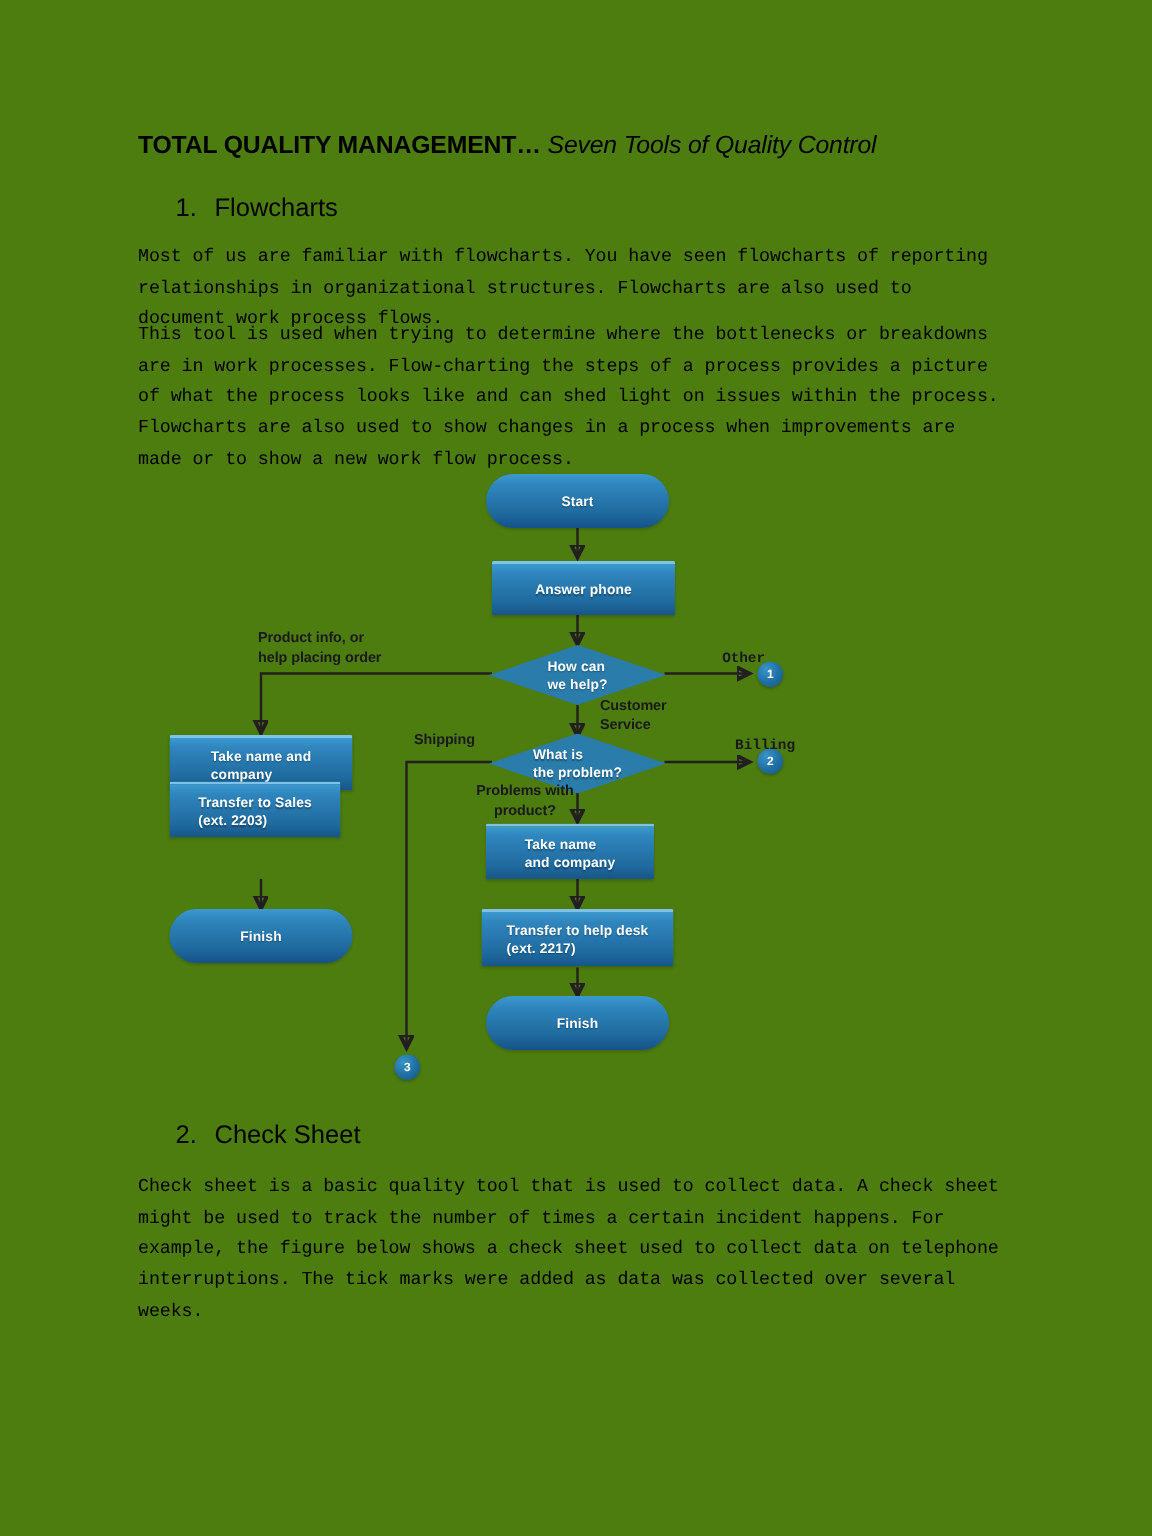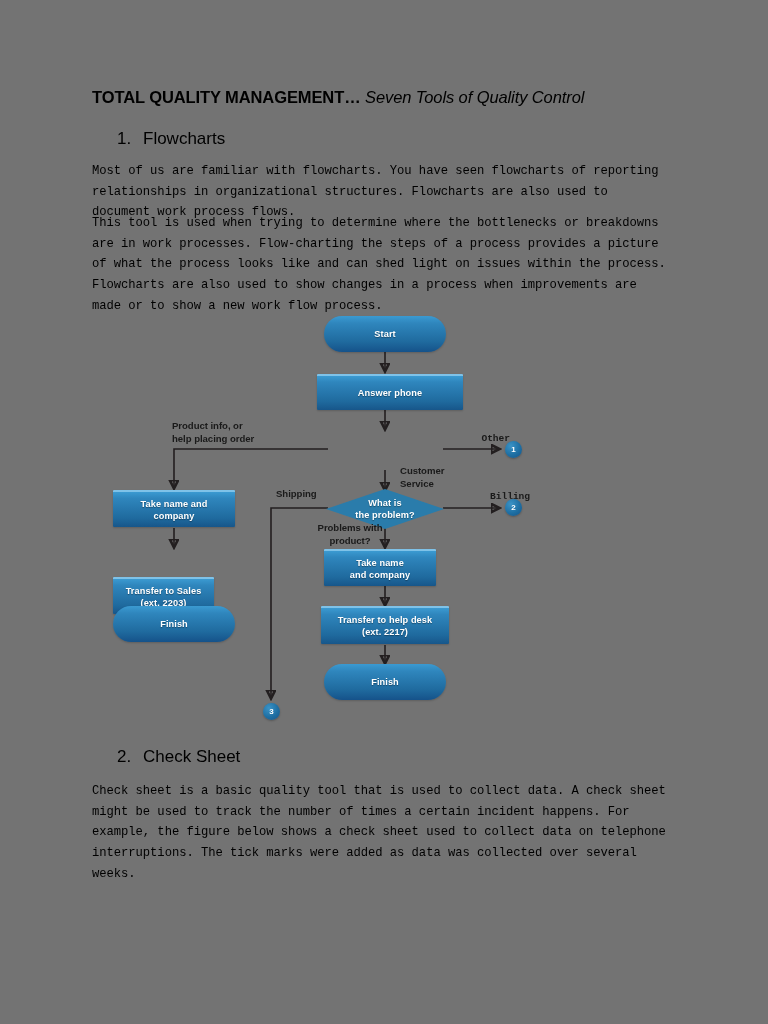--- a/index.html
+++ b/index.html
@@ -14,21 +14,21 @@
     font-family: "Liberation Sans", sans-serif;
     color: #000000;
     overflow: hidden;
   }
 
   .page {
     position: absolute;
     left: 0; top: 0;
     width: 768px;
     height: 1024px;
-    background: #737373;
+    background: #4d7c0f;
   }
 
   
   .doc-title {
     position: absolute;
     left: 92px;
     top: 86px;
     width: 600px;
     font-size: 16.5px;
     line-height: 22px;
@@ -79,21 +79,21 @@
     height: 1024px;
     pointer-events: none;
   }
 
   .node {
     position: absolute;
     box-sizing: border-box;
     display: flex;
     align-items: center;
     justify-content: center;
-    text-align: center;
+    text-align: left;
     color: #ffffff;
     font-weight: bold;
     font-size: 9.2px;
     line-height: 12px;
     letter-spacing: 0.1px;
     text-shadow: 0 1px 1px rgba(0,0,0,0.35);
   }
 
   .node.process {
     background: linear-gradient(to bottom, #3b9ad1 0%, #2f86bd 18%, #1f6a9e 75%, #17568a 100%);
@@ -209,35 +209,40 @@
 
       <line x1="385" y1="586" x2="385" y2="604" marker-end="url(#arrow)"></line>
 
       <line x1="385" y1="645" x2="385" y2="662" marker-end="url(#arrow)"></line>
     </svg>
 
     <div class="node terminator" style="left:324px; top:316px; width:122px; height:36px;">
       <span>Start</span>
     </div>
 
-    <div class="node process" style="left:317px; top:374px; width:146px; height:36px;">
+    <div class="node process" style="left:328px; top:374px; width:122px; height:36px;">
       <span>Answer phone</span>
     </div>
 
+    <div class="node decision" style="left:326px; top:430px; width:118px; height:40px;">
+      <span class="diamond-shape"></span>
+      <span class="diamond-label" style="white-space:pre-line;">How can
+we help?</span>
+    </div>
 
     <div class="node decision" style="left:326px; top:489px; width:118px; height:40px;">
       <span class="diamond-shape"></span>
       <span class="diamond-label" style="white-space:pre-line;">What is
 the problem?</span>
     </div>
 
     <div class="node process" style="left:113px; top:490px; width:122px; height:37px; white-space:pre-line;">Take name and
 company</div>
 
-    <div class="node process" style="left:113px; top:577px; width:101px; height:37px; white-space:pre-line;">Transfer to Sales
+    <div class="node process" style="left:113px; top:521px; width:114px; height:37px; white-space:pre-line;">Transfer to Sales
 (ext. 2203)</div>
 
     <div class="node terminator" style="left:113px; top:606px; width:122px; height:36px;">
       <span>Finish</span>
     </div>
 
     <div class="node process" style="left:324px; top:549px; width:112px; height:37px; white-space:pre-line;">Take name
 and company</div>
 
     <div class="node process" style="left:321px; top:606px; width:128px; height:38px; white-space:pre-line;">Transfer to help desk

